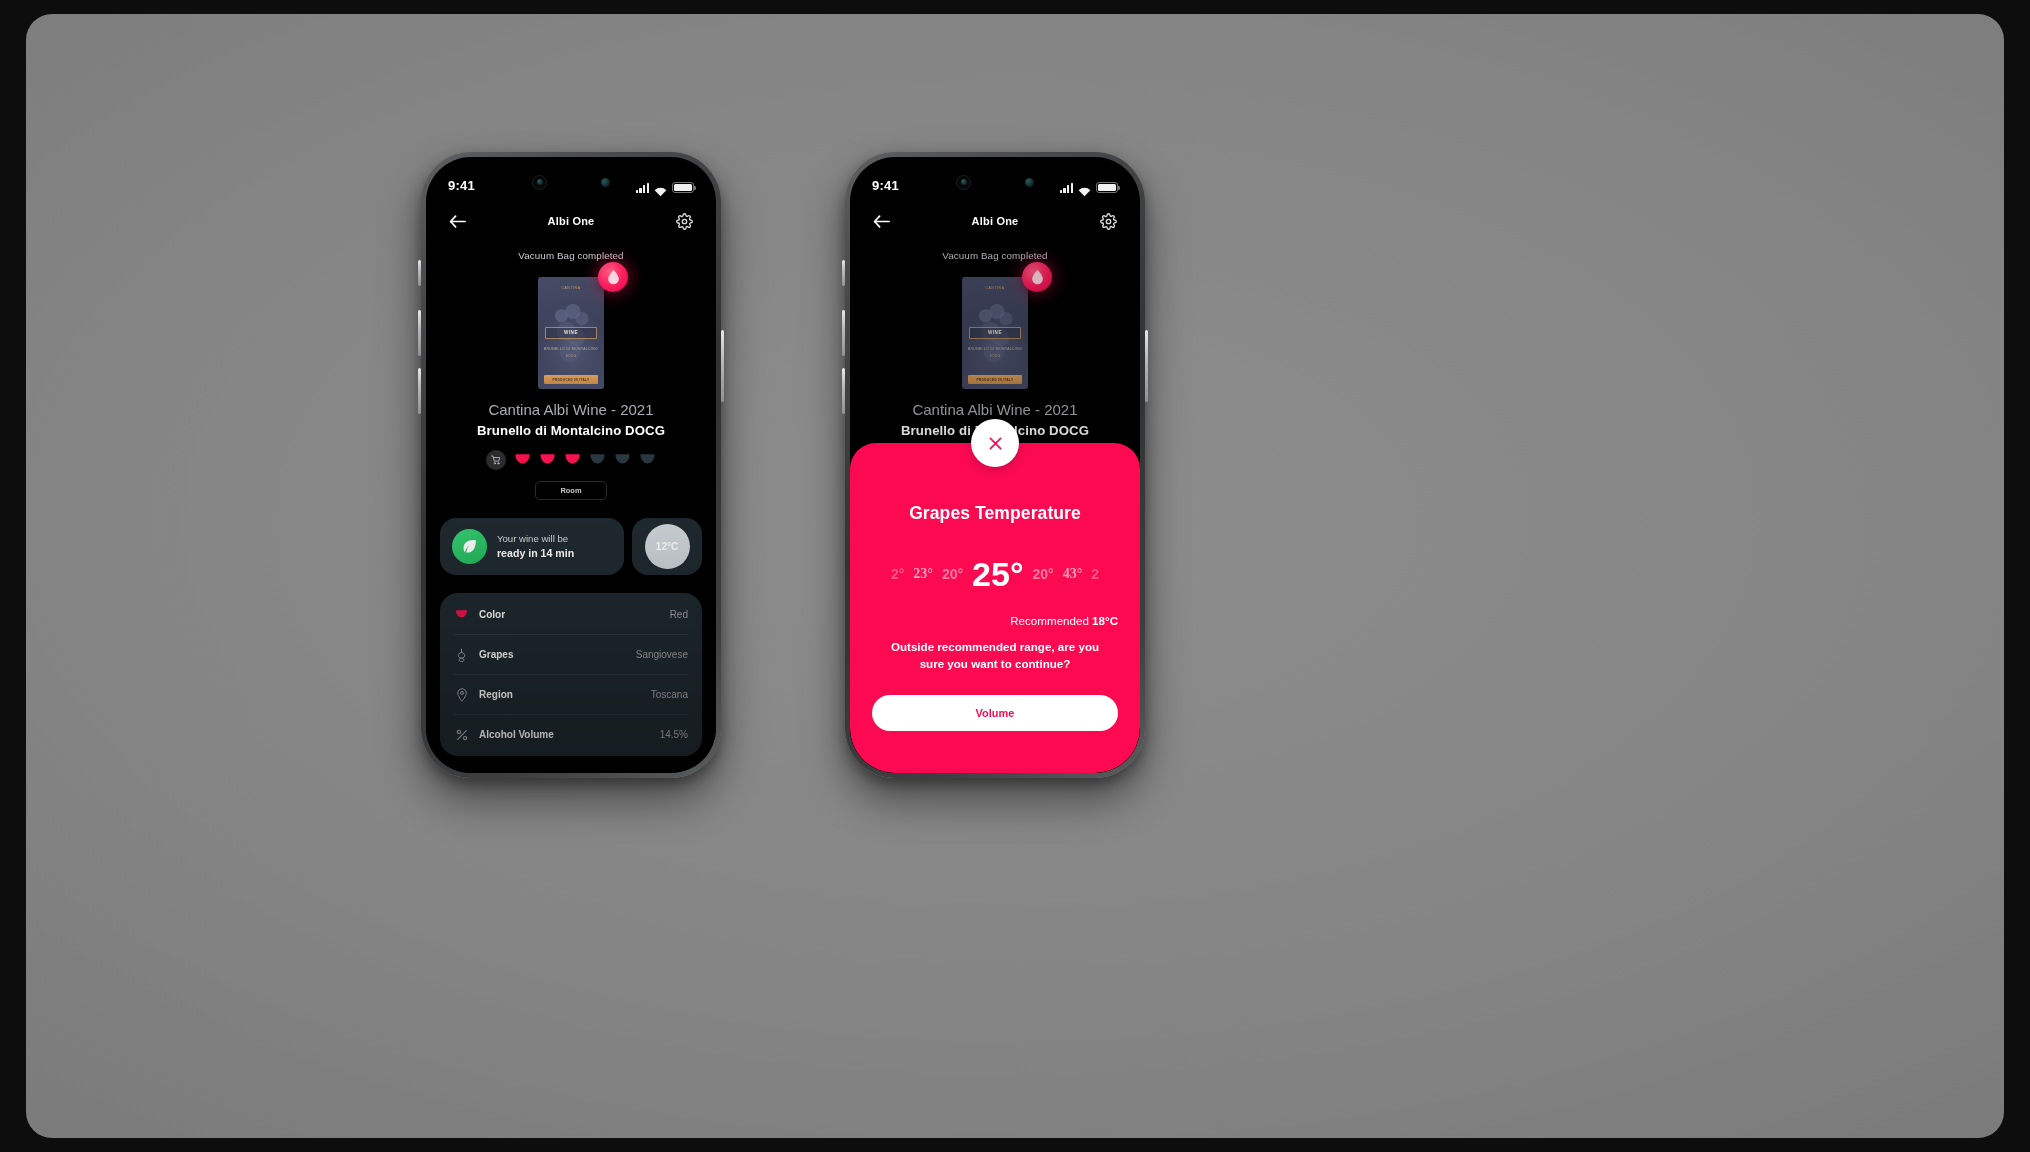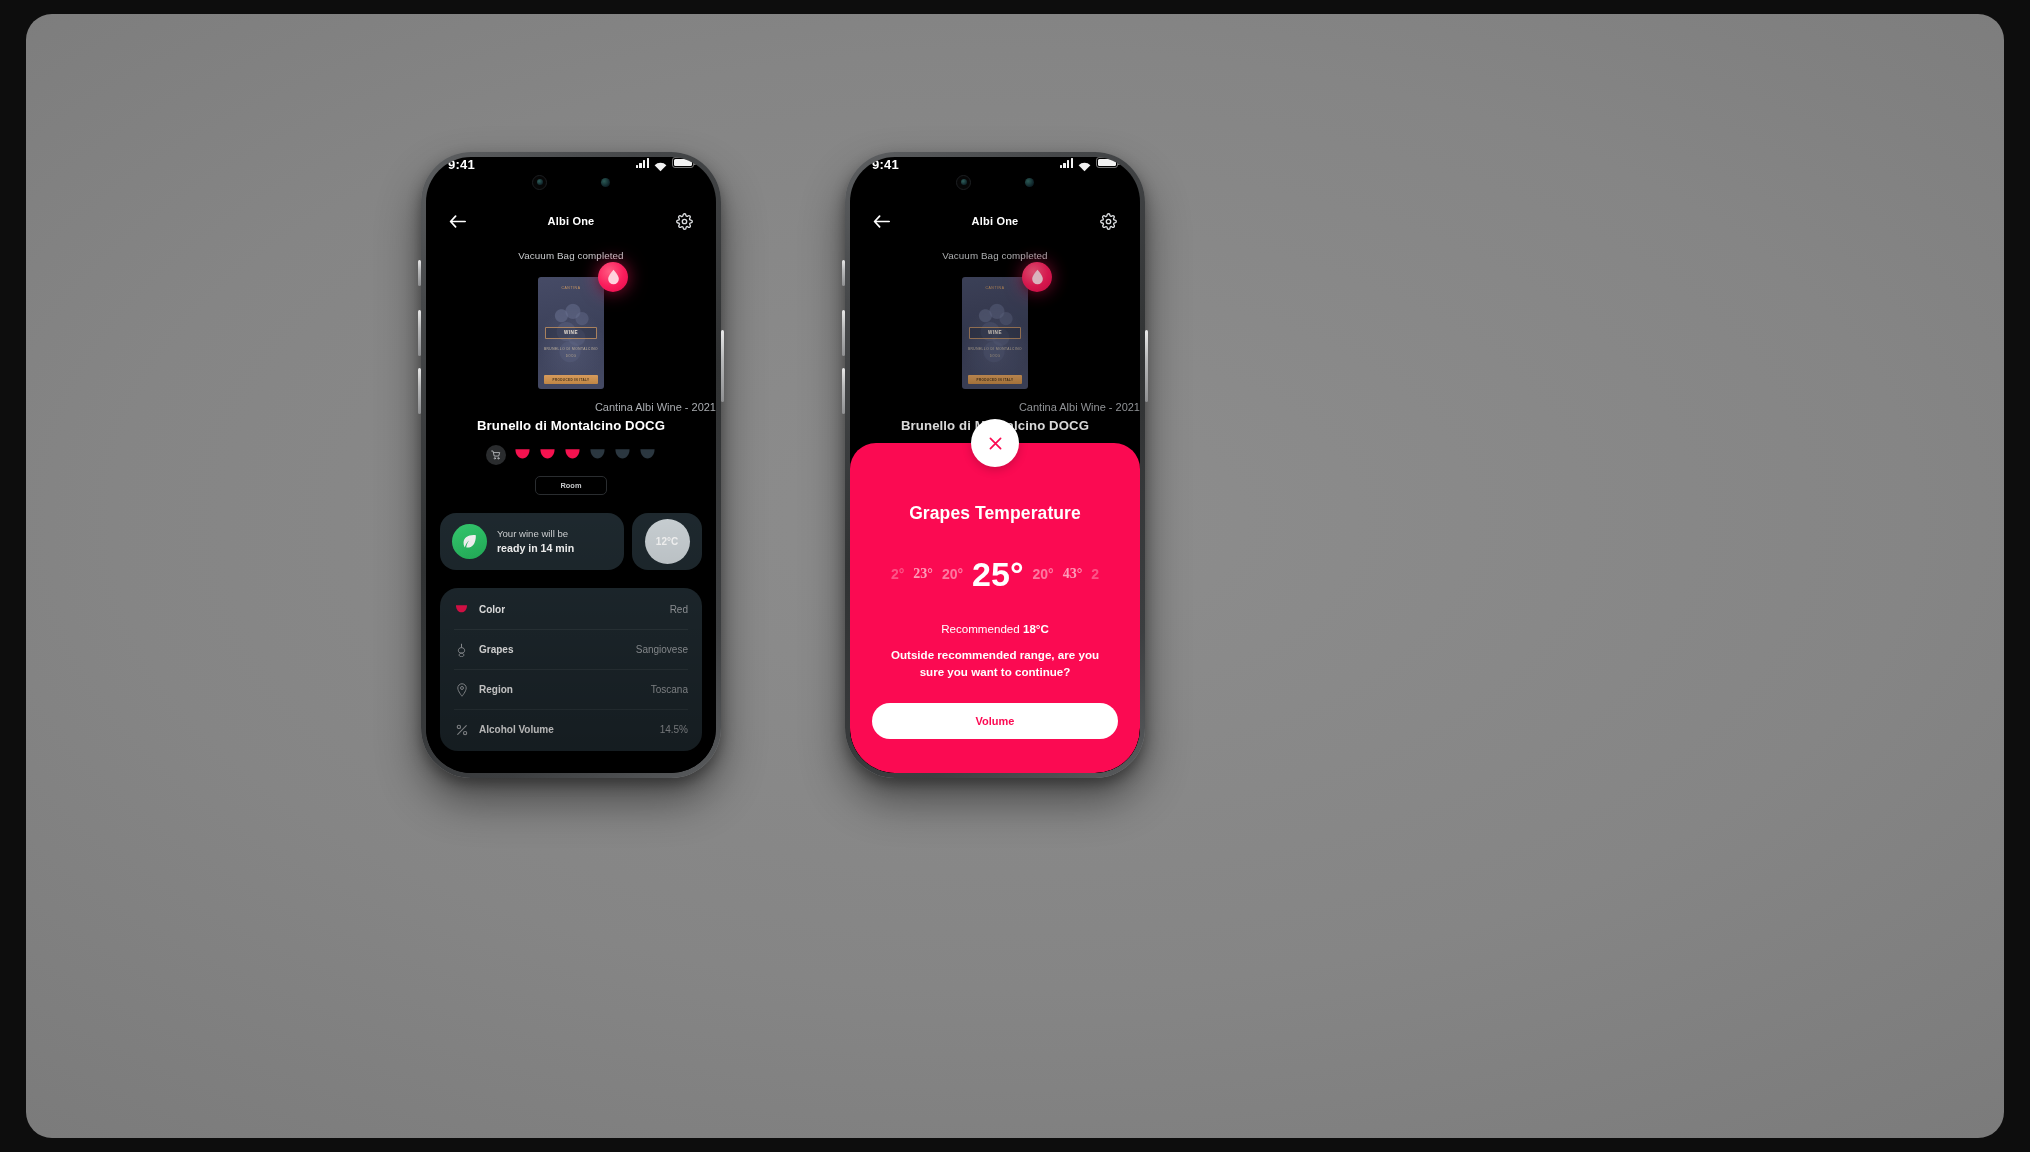--- a/index.html
+++ b/index.html
@@ -56,22 +56,22 @@
   .btn-right { right: -3px; width: 3px; }
   .b-silent { top: 108px; height: 26px; }
   .b-volup  { top: 158px; height: 46px; }
   .b-voldn  { top: 216px; height: 46px; }
   .b-power  { top: 178px; height: 72px; }
 
   
   .statusbar {
     position: relative; z-index: 6;
     height: 44px;
-    display: flex; align-items: flex-start;
-    padding: 0 22px;
+    display: flex; align-items: flex-end;
+    padding: 8px 22px;
     color: #fff;
   }
   .sb-time { font-size: 13px; font-weight: bold; letter-spacing: .2px; }
   .sb-spacer { flex: 1; }
   .sb-island {
     position: absolute; left: 50%; top: 14px;
     transform: translateX(-50%);
     width: 86px; height: 22px;
     display: flex; align-items: center; justify-content: space-between;
     padding: 0 4px;
@@ -181,21 +181,21 @@
   }
   .bottle-badge {
     position: absolute; right: -24px; top: -15px;
     width: 30px; height: 30px; border-radius: 50%;
     background: radial-gradient(circle at 38% 32%, #ff5a81 0%, #fb1d5c 52%, #e2094b 100%);
     display:flex; align-items:center; justify-content:center;
     box-shadow: 0 0 18px rgba(250,25,90,.6), 0 3px 9px rgba(0,0,0,.45);
   }
 
   
-  .wine-vintage { text-align:right; font-size:11px; color:#a9acb0; margin-top:12px; }
+  .wine-vintage { text-align:center; font-size:15px; color:#a9acb0; margin-top:12px; }
   .wine-name { text-align:center; font-size:13.2px; font-weight:bold; color:#fff; margin-top:5px; letter-spacing:.1px; }
 
   .glasses { display:flex; align-items:center; justify-content:center; gap:8px; margin-top:12px; }
   .cart-chip {
     width: 20px; height: 20px; border-radius: 50%;
     background:#2a2c2e; display:flex; align-items:center; justify-content:center;
     cursor:pointer;
   }
   .glass { width:17px; height:15px; cursor:pointer; }
 
@@ -290,21 +290,21 @@
   }
   .tp-item {
     color: rgba(255,255,255,.45);
     font-size: 14px; font-weight: bold; flex:none; cursor:pointer;
   }
   .tp-item.edge { color: rgba(255,255,255,.3); }
   .tp-item.near { color: rgba(255,255,255,.6); font-family: Liberation Serif, serif; }
   .tp-item.sel { color:#fff; font-size: 34px; font-weight:bold; }
 
   .recommended {
-    text-align:center; color:#fff; font-size:11.6px; margin-top: 24px;
+    text-align:right; color:#fff; font-size:11.6px; margin-top: 16px;
   }
   .recommended b { font-weight: bold; }
   .warning {
     text-align:center; color:#fff; font-weight:bold;
     font-size:11.6px; line-height:1.5; margin-top: 11px;
     padding: 0 6px;
   }
   .confirm-btn {
     margin-top: 22px;
     height: 36px; border-radius: 18px;

